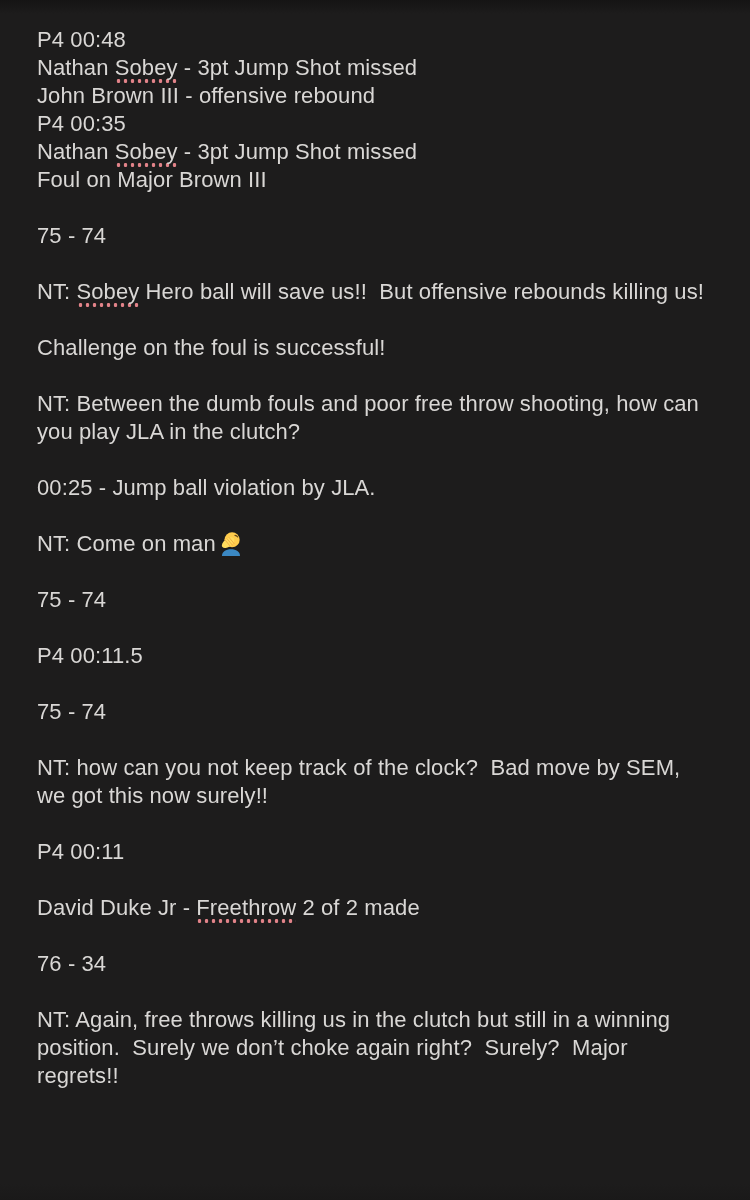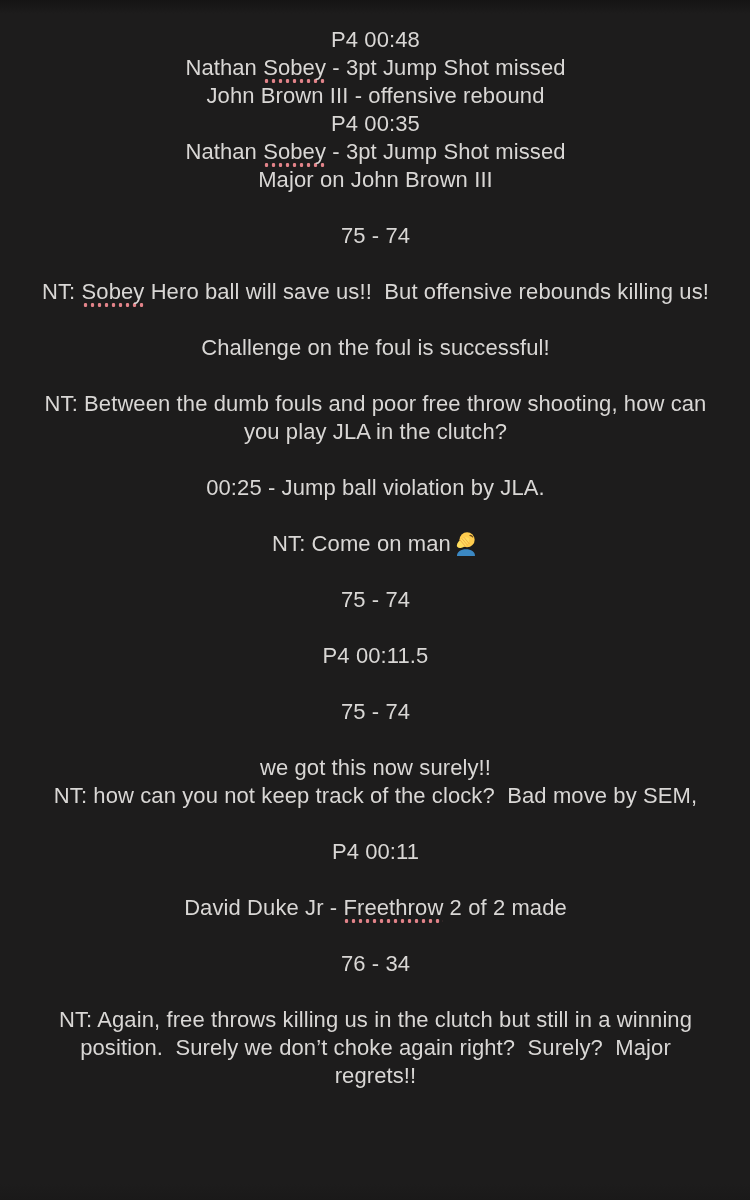--- a/index.html
+++ b/index.html
@@ -27,21 +27,20 @@
     line-height: 28px;
     font-weight: 400;
     letter-spacing: 0.1px;
   }
   .block + .block {
     margin-top: 28px;
   }
   .line {
     height: 28px;
     white-space: pre;
-    text-align: center;
   }
   .misspell {
     background-image: radial-gradient(circle, #e28389 1.7px, rgba(226,131,137,0) 2.1px);
     background-size: 7px 4px;
     background-repeat: repeat-x;
     background-position: 0 100%;
     padding-bottom: 3px;
     margin-top: 12px;
   }
   .emoji {
@@ -61,21 +60,21 @@
 <body>
 
 <div class="screen">
   <div class="feed">
       <div class="block">
         <div class="line"><span>P4 00:48</span></div>
         <div class="line"><span>Nathan </span><span class="misspell">Sobey</span><span> - 3pt Jump Shot missed</span></div>
         <div class="line"><span>John Brown III - offensive rebound</span></div>
         <div class="line"><span>P4 00:35</span></div>
         <div class="line"><span>Nathan </span><span class="misspell">Sobey</span><span> - 3pt Jump Shot missed</span></div>
-        <div class="line"><span>Major on John Brown III</span></div>
+        <div class="line"><span>Foul on Major Brown III</span></div>
       </div>
       <div class="block">
         <div class="line"><span>75 - 74</span></div>
       </div>
       <div class="block">
         <div class="line"><span>NT: </span><span class="misspell">Sobey</span><span> Hero ball will save us!!  But offensive rebounds killing us!</span></div>
       </div>
       <div class="block">
         <div class="line"><span>Challenge on the foul is successful!</span></div>
       </div>
@@ -98,22 +97,22 @@
       <div class="block">
         <div class="line"><span>75 - 74</span></div>
       </div>
       <div class="block">
         <div class="line"><span>P4 00:11.5</span></div>
       </div>
       <div class="block">
         <div class="line"><span>75 - 74</span></div>
       </div>
       <div class="block">
+        <div class="line"><span>NT: how can you not keep track of the clock?  Bad move by SEM,</span></div>
         <div class="line"><span>we got this now surely!!</span></div>
-        <div class="line"><span>NT: how can you not keep track of the clock?  Bad move by SEM,</span></div>
       </div>
       <div class="block">
         <div class="line"><span>P4 00:11</span></div>
       </div>
       <div class="block">
         <div class="line"><span>David Duke Jr - </span><span class="misspell">Freethrow</span><span> 2 of 2 made</span></div>
       </div>
       <div class="block">
         <div class="line"><span>76 - 34</span></div>
       </div>

